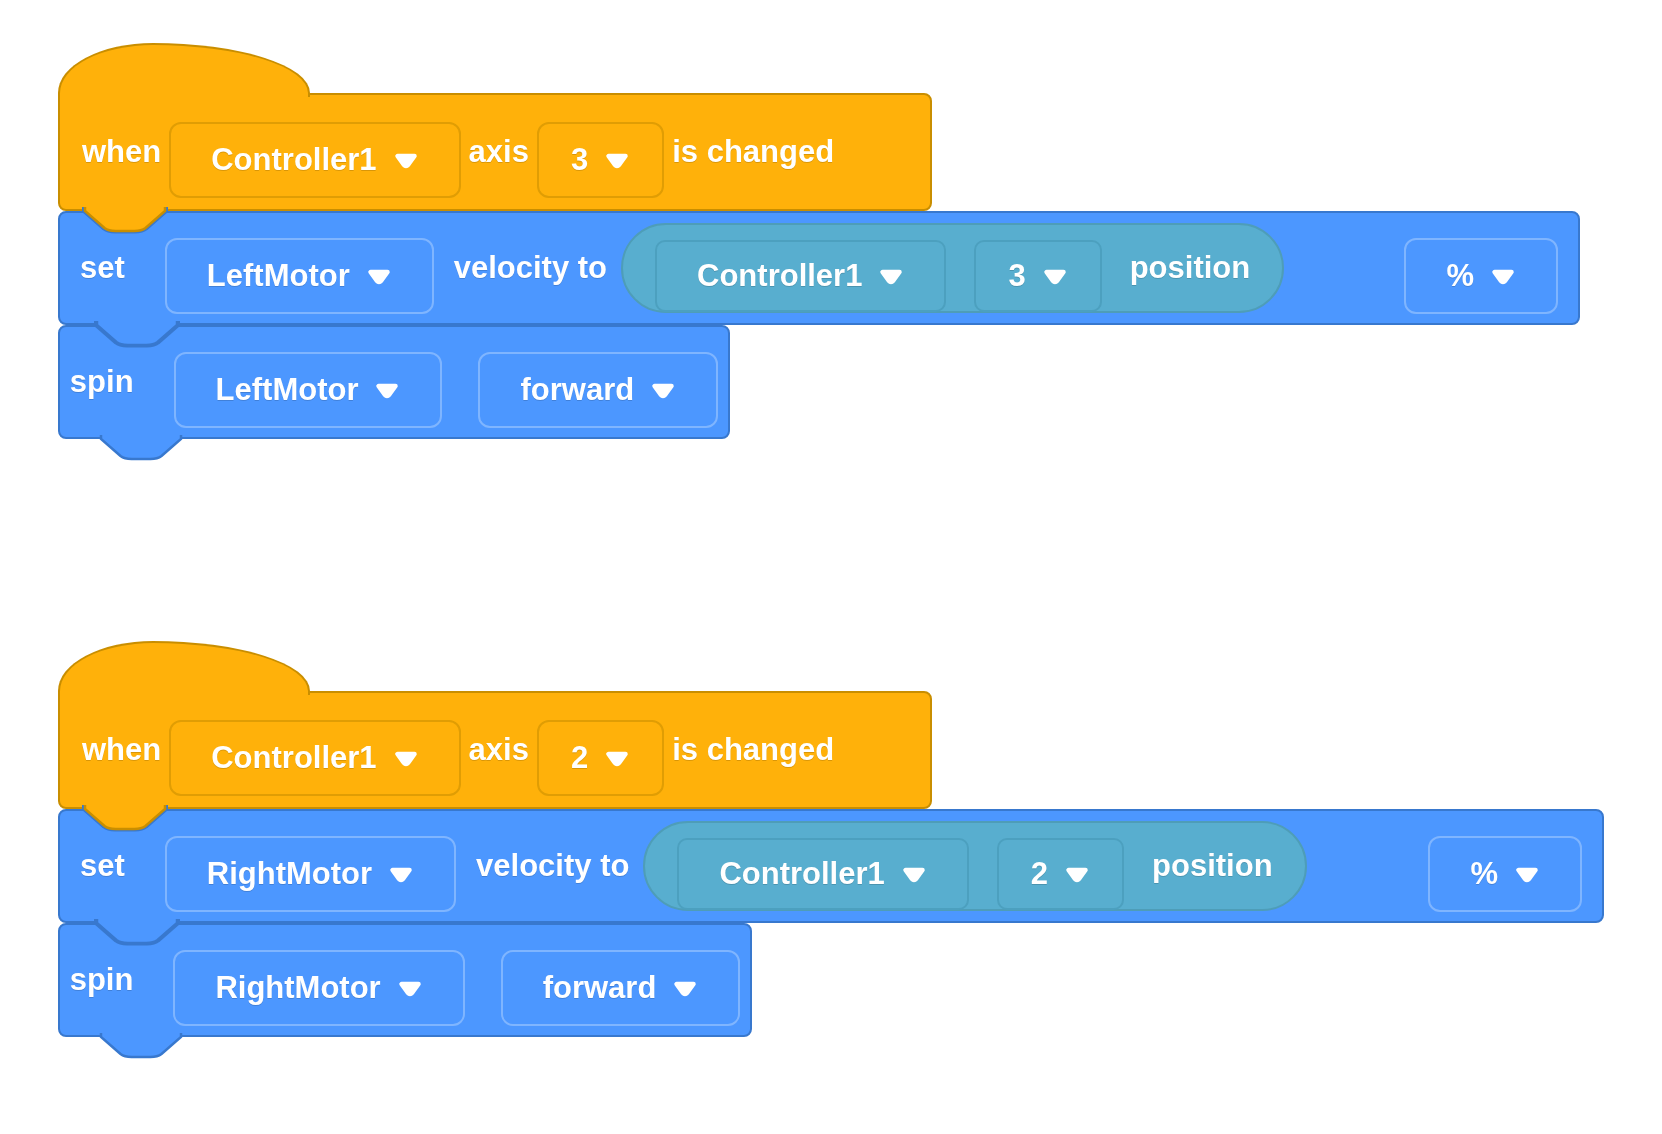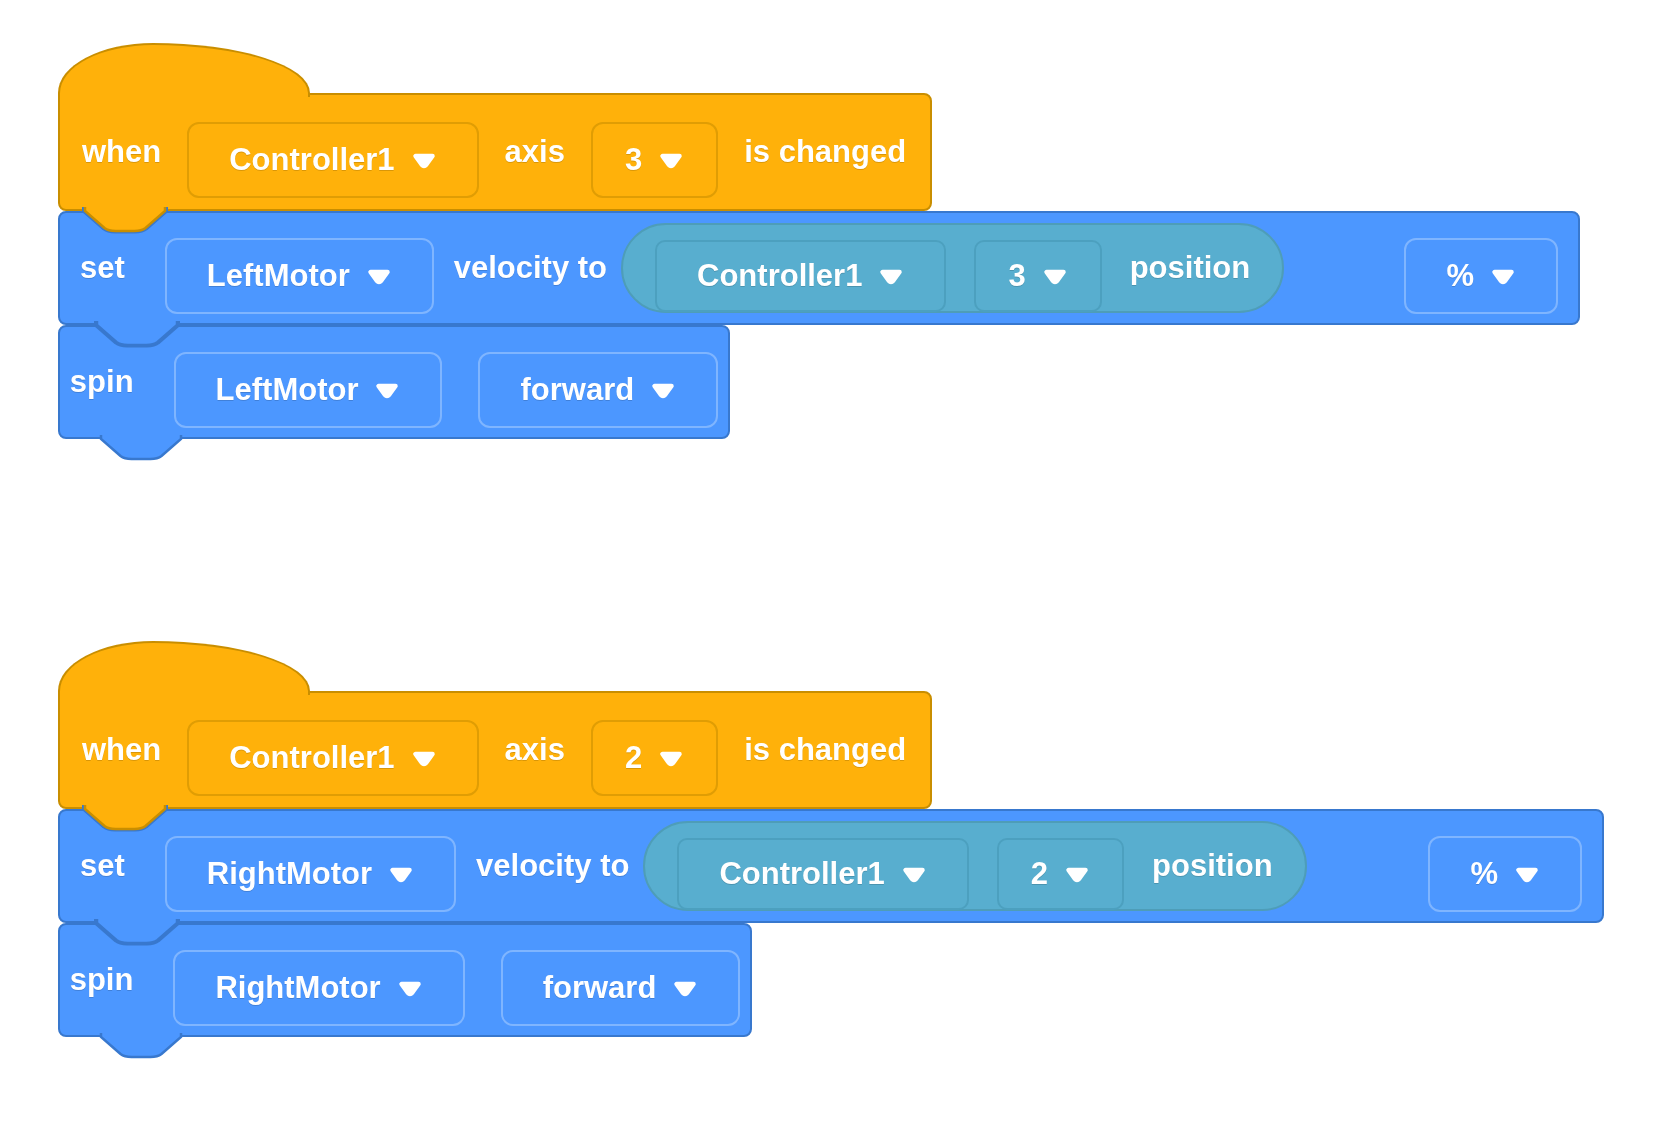--- a/index.html
+++ b/index.html
@@ -20,21 +20,21 @@
     font-family:"Liberation Sans","DejaVu Sans",sans-serif;
     font-weight:700;font-size:31px;color:var(--txt);
   }
   .block{
     position:absolute;box-sizing:border-box;display:flex;align-items:center;
     border:2px solid;white-space:nowrap;
   }
   .block .lbl{text-shadow:0 1px 0 rgba(0,0,0,0.15);}
   .hat{
     background:var(--event-fill);border-color:var(--event-border);
-    border-radius:0 8px 8px 8px;padding:0 22px;gap:26px;
+    border-radius:0 8px 8px 8px;padding:0 22px;gap:8px;
   }
   .dome{
     position:absolute;left:-2px;top:-52px;width:252px;height:54px;
     box-sizing:border-box;background:var(--event-fill);
     border:2px solid var(--event-border);border-bottom:none;
     border-radius:95px 157px 0 0 / 50px 50px 0 0;
     pointer-events:none;
   }
   .stackblock{
     background:var(--motion-fill);border-color:var(--motion-border);

